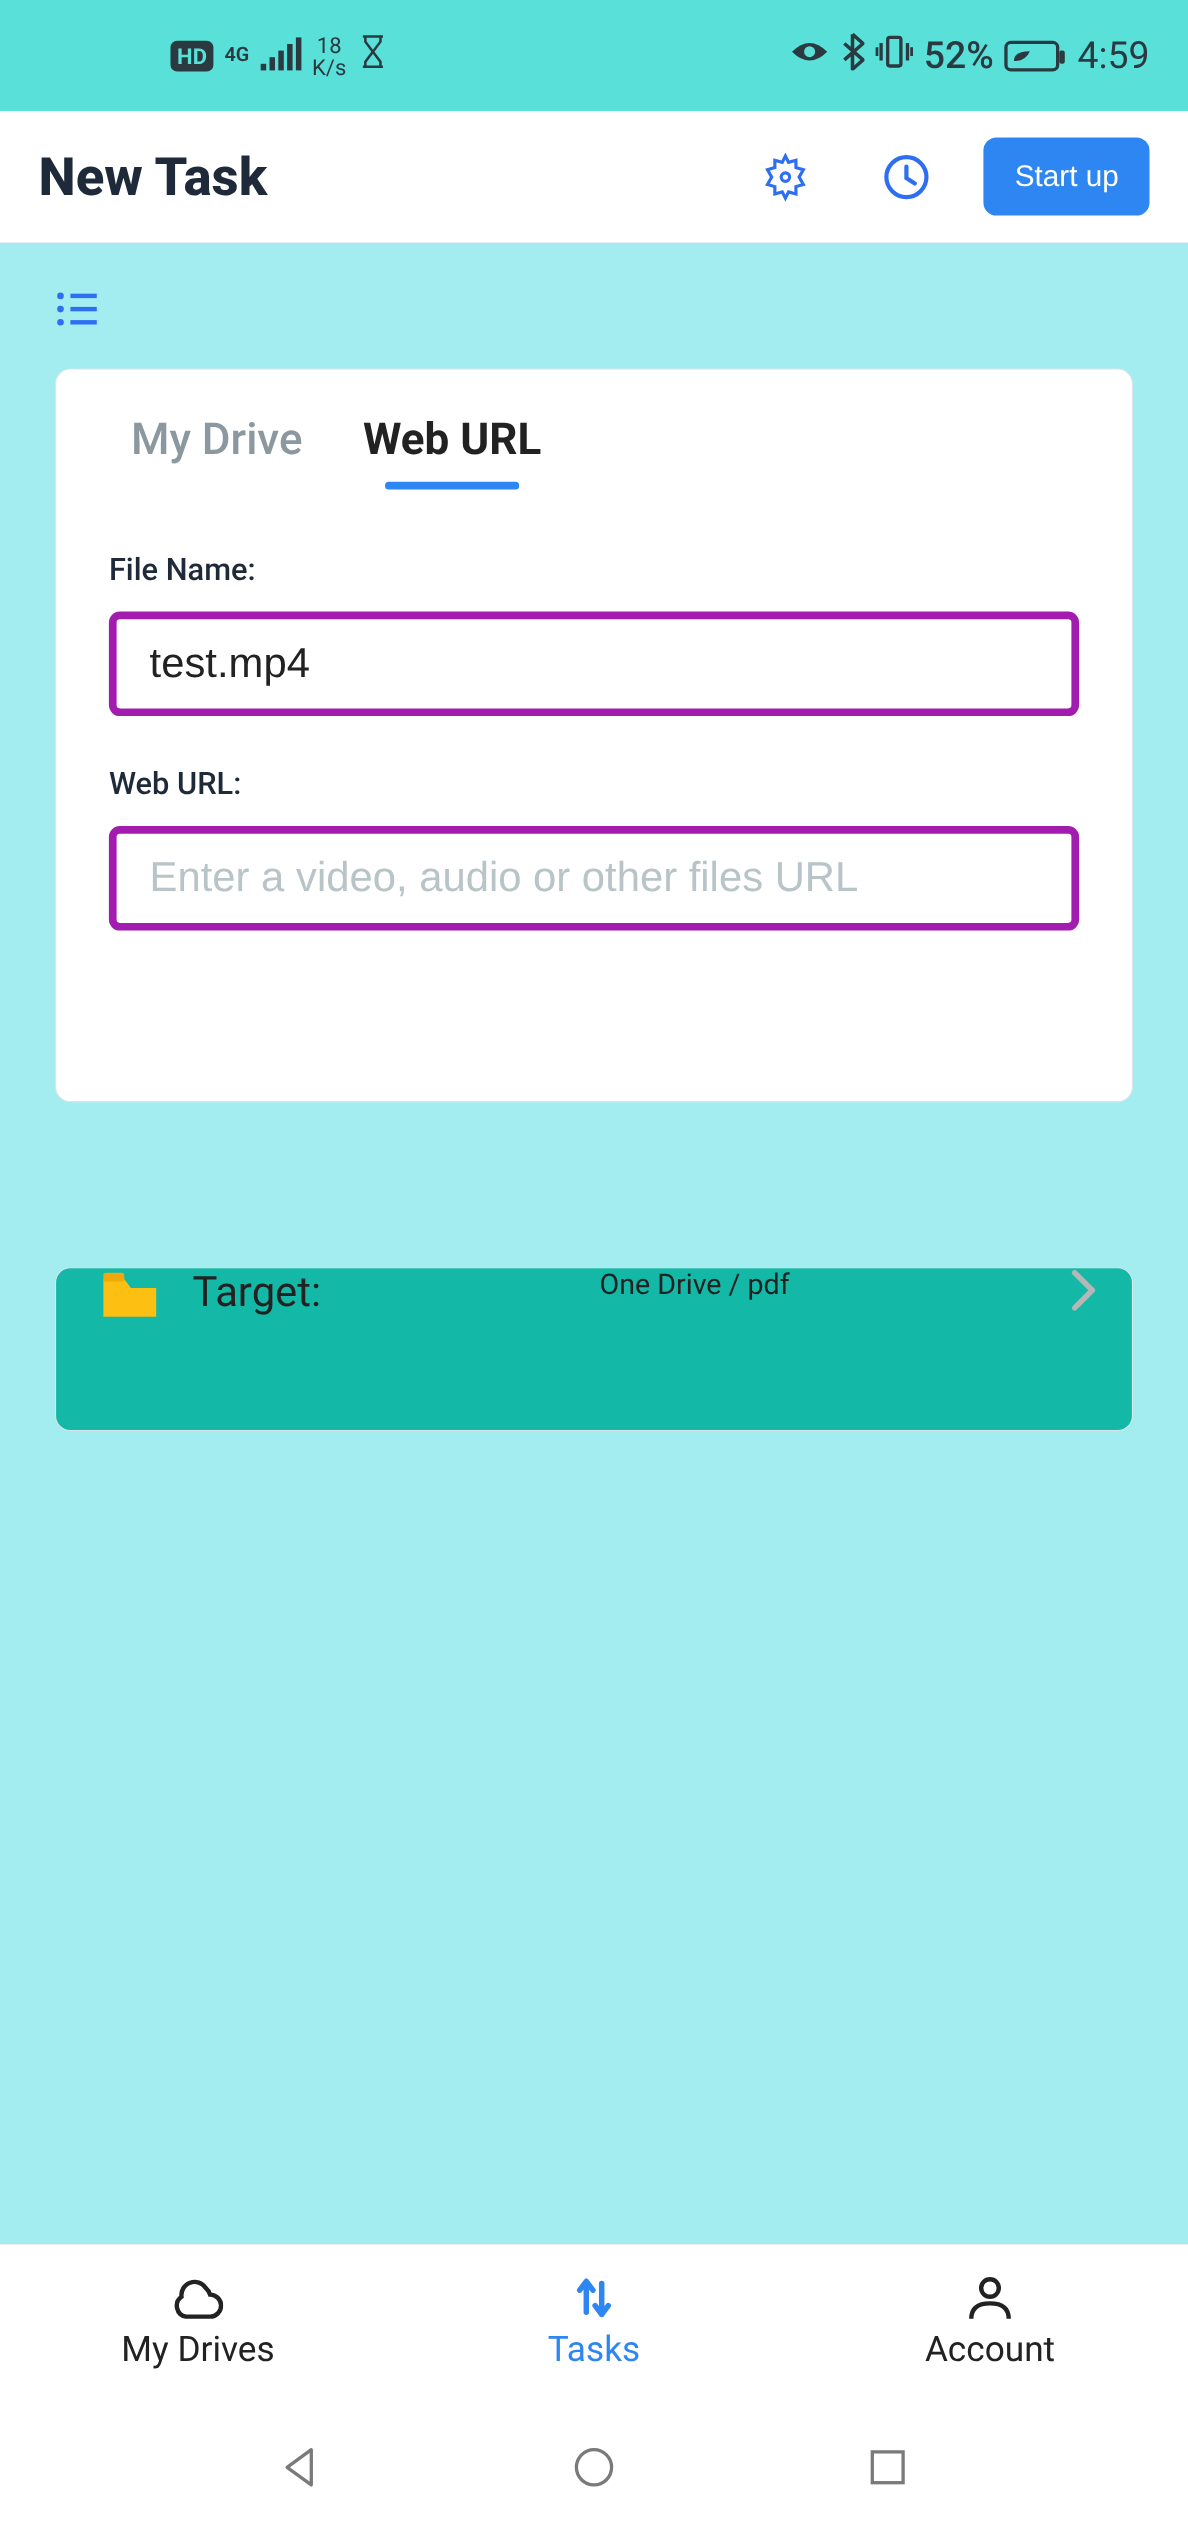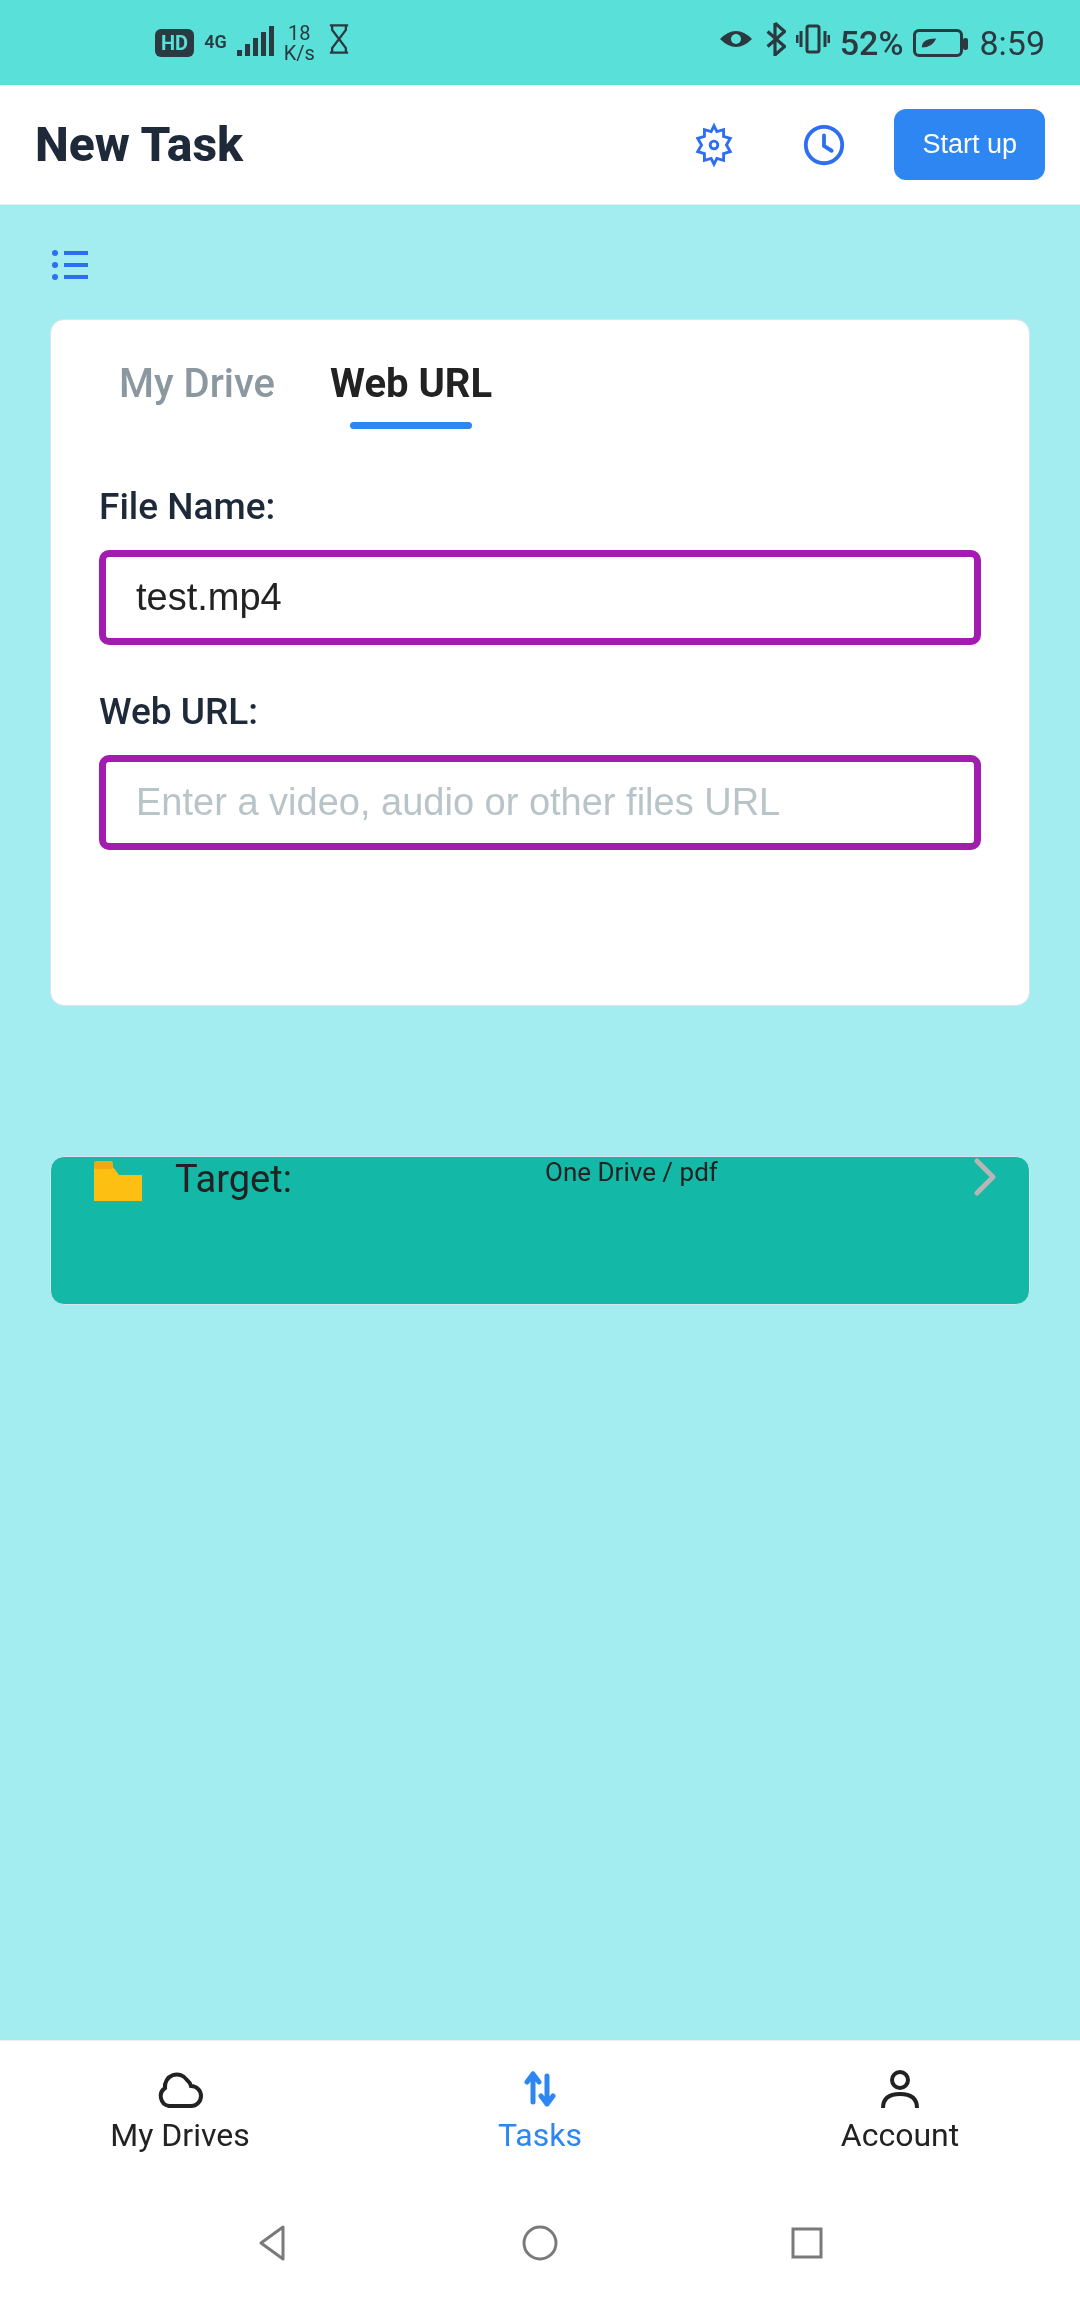--- a/index.html
+++ b/index.html
@@ -1,21 +1,21 @@
 <!DOCTYPE html>
 <html><head>
 <meta charset="utf-8">
 <style>
   * { box-sizing: border-box; margin: 0; padding: 0; }
   html, body { width: 1080px; height: 2310px; font-family: -apple-system, BlinkMacSystemFont, "Segoe UI", Roboto, Arial, sans-serif; }
   body { display: flex; flex-direction: column; background: #a3ecf0; }
 
   
   .status-bar {
-    height: 85px; background: #59e0d9; display: flex; align-items: center;
+    height: 101px; background: #59e0d9; display: flex; align-items: center;
     justify-content: space-between; padding: 0 35px 0 155px; color: #2b3a40; font-size: 28px;
   }
   .status-left { display: flex; align-items: center; gap: 10px; }
   .status-right { display: flex; align-items: center; gap: 10px; font-weight: 500; }
   .hd-badge {
     background: #2b3a40; color: #59e0d9; font-size: 20px; font-weight: 700;
     border-radius: 6px; padding: 2px 6px;
   }
   .net-col { display:flex; flex-direction:column; line-height:0.9; font-size:18px; font-weight:600;}
   .signal-bars { display: inline-flex; align-items: flex-end; gap: 3px; height: 26px; }
@@ -59,21 +59,21 @@
     padding: 40px 28px 110px 28px;
   }
   .tabs { display:flex; gap: 55px; padding: 0 40px 0 40px; margin-bottom: 60px; }
   .tab { font-size: 40px; font-weight: 500; color: #8b98a0; padding-bottom: 18px; position:relative;}
   .tab.active { color:#222; font-weight:700;}
   .tab.active::after {
     content:""; position:absolute; left:20px; right:20px; bottom:-4px; height:7px;
     background:#2e86f2; border-radius:4px;
   }
 
-  .field-label { font-size: 37px; color: #1e2a3a; font-weight: 500; margin: 0 20px 22px 20px;}
+  .field-label { font-size: 28px; color: #1e2a3a; font-weight: 500; margin: 0 20px 22px 20px;}
   .field-input {
     width: calc(100% - 40px); margin: 0 20px 45px 20px; height: 95px;
     border: 7px solid #a21caf; border-radius: 10px; font-size: 38px;
     padding: 0 30px; color: #222; background:#fff;
   }
   .field-input::placeholder { color: #b8c4c8; }
 
   .target-card {
     background:#14b8a6; margin: 150px 50px 0 50px; border-radius: 14px; border:1px solid #d9e5e8;
     height: 149px; display:flex; align-items:flex-start; padding: 0 30px 0 40px; gap: 30px;
@@ -146,21 +146,21 @@
         </svg>
     </span>
     <span style="font-size:34px;">52%</span>
     <span class="battery-icon">
       <span class="shell">
           <svg class="leaf" viewBox="0 0 20 14">
             <path d="M2 12 Q2 2 18 2 Q14 12 2 12 Z" fill="#2b3a40"></path>
           </svg>
         </span>
     </span>
-    <span class="clock">8:59</span>
+    <span class="clock">4:59</span>
   </div>
 </div>
 
 <div class="app-header">
   <h1>New Task</h1>
   <span class="hdr-icon">
     <svg viewBox="0 0 48 48">
         <path d="M24 4 L27 10 L34 8 L34 15 L41 17 L37 24 L41 31 L34 33 L34 40 L27 38 L24 44 L21 38 L14 40 L14 33 L7 31 L11 24 L7 17 L14 15 L14 8 L21 10 Z" stroke="#2e6ff2" stroke-width="3" fill="none"></path>
         <circle cx="24" cy="24" r="4" stroke="#2e6ff2" stroke-width="3" fill="none"></circle>
       </svg>

